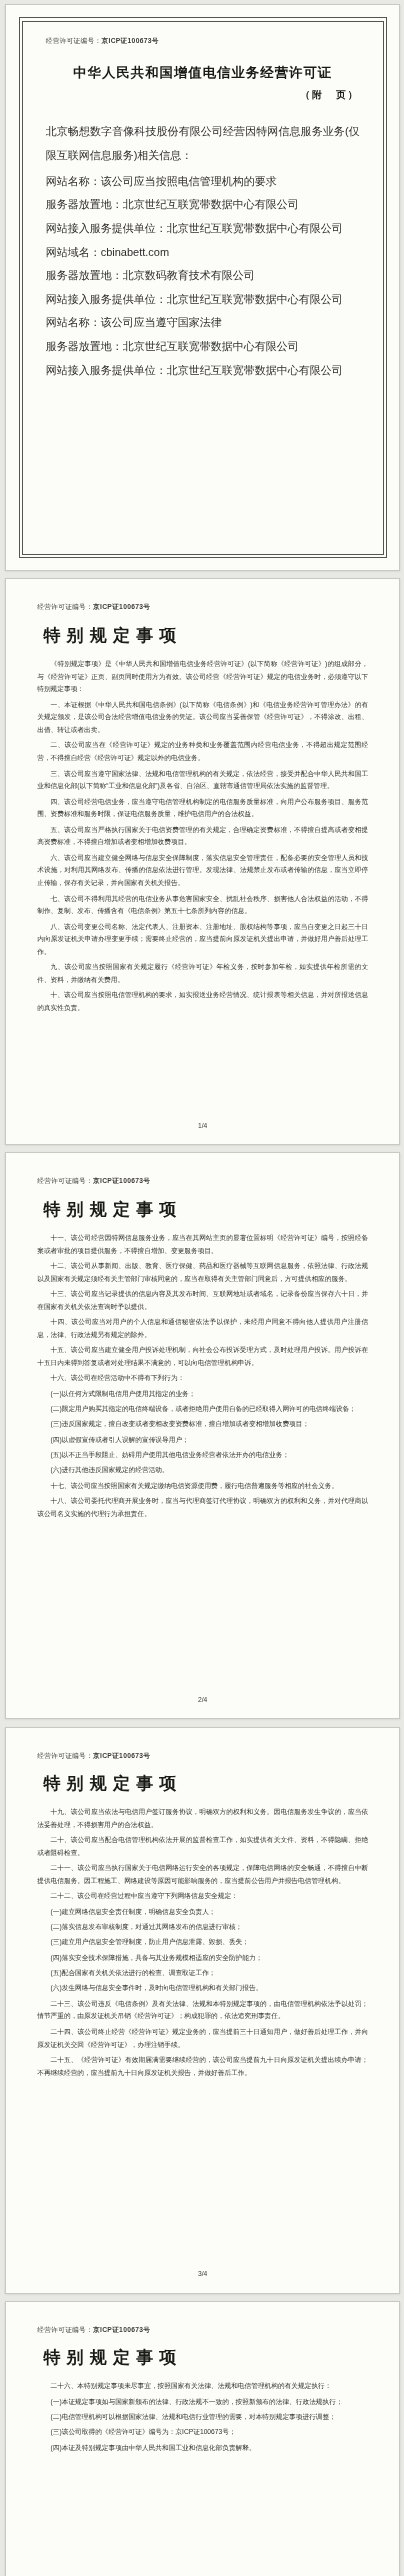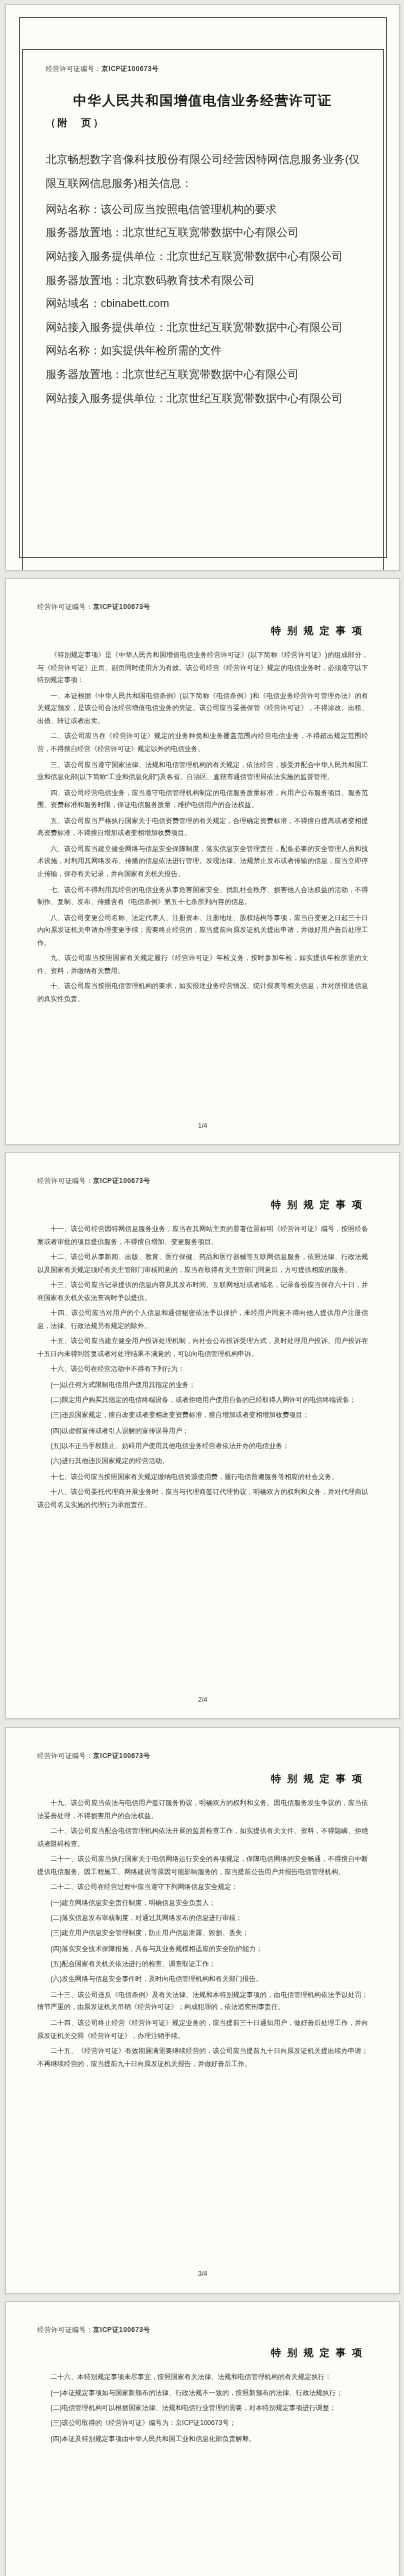--- a/index.html
+++ b/index.html
@@ -30,39 +30,38 @@
   .cert-page { padding: 12.4px 12.4px; }
   .cert-outer {
     height: 100%;
     border: 0.5px solid #55544f;
     padding: 2.1px;
   }
   .cert-inner {
     height: 100%;
     border: 1px solid #55544f;
     padding: 15.5px 23px;
-    margin-top: 28px;
   }
   .cert-header {
     font-size: 6.7px;
     letter-spacing: 0.3px;
     color: #3a3935;
     margin-bottom: 17.5px;
   }
   .cert-header .num { font-weight: bold; }
   .cert-title {
     text-align: center;
     font-family: "Liberation Serif", "DejaVu Serif", serif;
     font-size: 13.4px;
     font-weight: bold;
     letter-spacing: 1px;
     color: #191915;
   }
   .cert-subtitle {
-    text-align: left;
+    text-align: right;
     font-family: "Liberation Serif", "DejaVu Serif", serif;
     font-size: 9.8px;
     font-weight: bold;
     margin-top: 7.2px;
     letter-spacing: 2.1px;
     color: #191915;
   }
   .cert-body {
     margin-top: 18.5px;
     font-size: 11px;
@@ -81,22 +80,22 @@
     flex-direction: column;
   }
   .tp-header {
     font-size: 6.7px;
     letter-spacing: 0.3px;
     color: #3a3935;
     margin-bottom: 11.3px;
   }
   .tp-header .num { font-weight: bold; }
   .tp-title {
-    text-align: right;
-    font-size: 10px;
+    text-align: left;
+    font-size: 17px;
     font-weight: bold;
     letter-spacing: 6.2px;
     padding-left: 6.2px; 
     color: #1a1a16;
     margin-bottom: 11.3px;
   }
   .tp-body {
     flex: 1 1 auto;
     font-size: 6.7px;
     line-height: 1.9;
@@ -134,27 +133,27 @@
           <div>
 
               <p class="cert-field"><span class="f-label">网站名称：</span><span class="f-value">该公司应当按照电信管理机构的要求</span></p>
 
 
               <p class="cert-field"><span class="f-label">服务器放置地：</span><span class="f-value">北京世纪互联宽带数据中心有限公司</span></p>
 
               <p class="cert-field"><span class="f-label">网站接入服务提供单位：</span><span class="f-value">北京世纪互联宽带数据中心有限公司</span></p>
 
 
+              <p class="cert-field"><span class="f-label">网站域名：</span><span class="f-value">cbinabett.com</span></p>
+
               <p class="cert-field"><span class="f-label">服务器放置地：</span><span class="f-value">北京数码教育技术有限公司</span></p>
 
-              <p class="cert-field"><span class="f-label">网站域名：</span><span class="f-value">cbinabett.com</span></p>
-
               <p class="cert-field"><span class="f-label">网站接入服务提供单位：</span><span class="f-value">北京世纪互联宽带数据中心有限公司</span></p>
 
-              <p class="cert-field"><span class="f-label">网站名称：</span><span class="f-value">如实提供年检所需的文件</span></p>
+              <p class="cert-field"><span class="f-label">网站名称：</span><span class="f-value">该公司应当遵守国家法律</span></p>
 
 
               <p class="cert-field"><span class="f-label">服务器放置地：</span><span class="f-value">北京世纪互联宽带数据中心有限公司</span></p>
 
               <p class="cert-field"><span class="f-label">网站接入服务提供单位：</span><span class="f-value">北京世纪互联宽带数据中心有限公司</span></p>
             </div>
         </div>
       </div>
     </div>
   </section>

